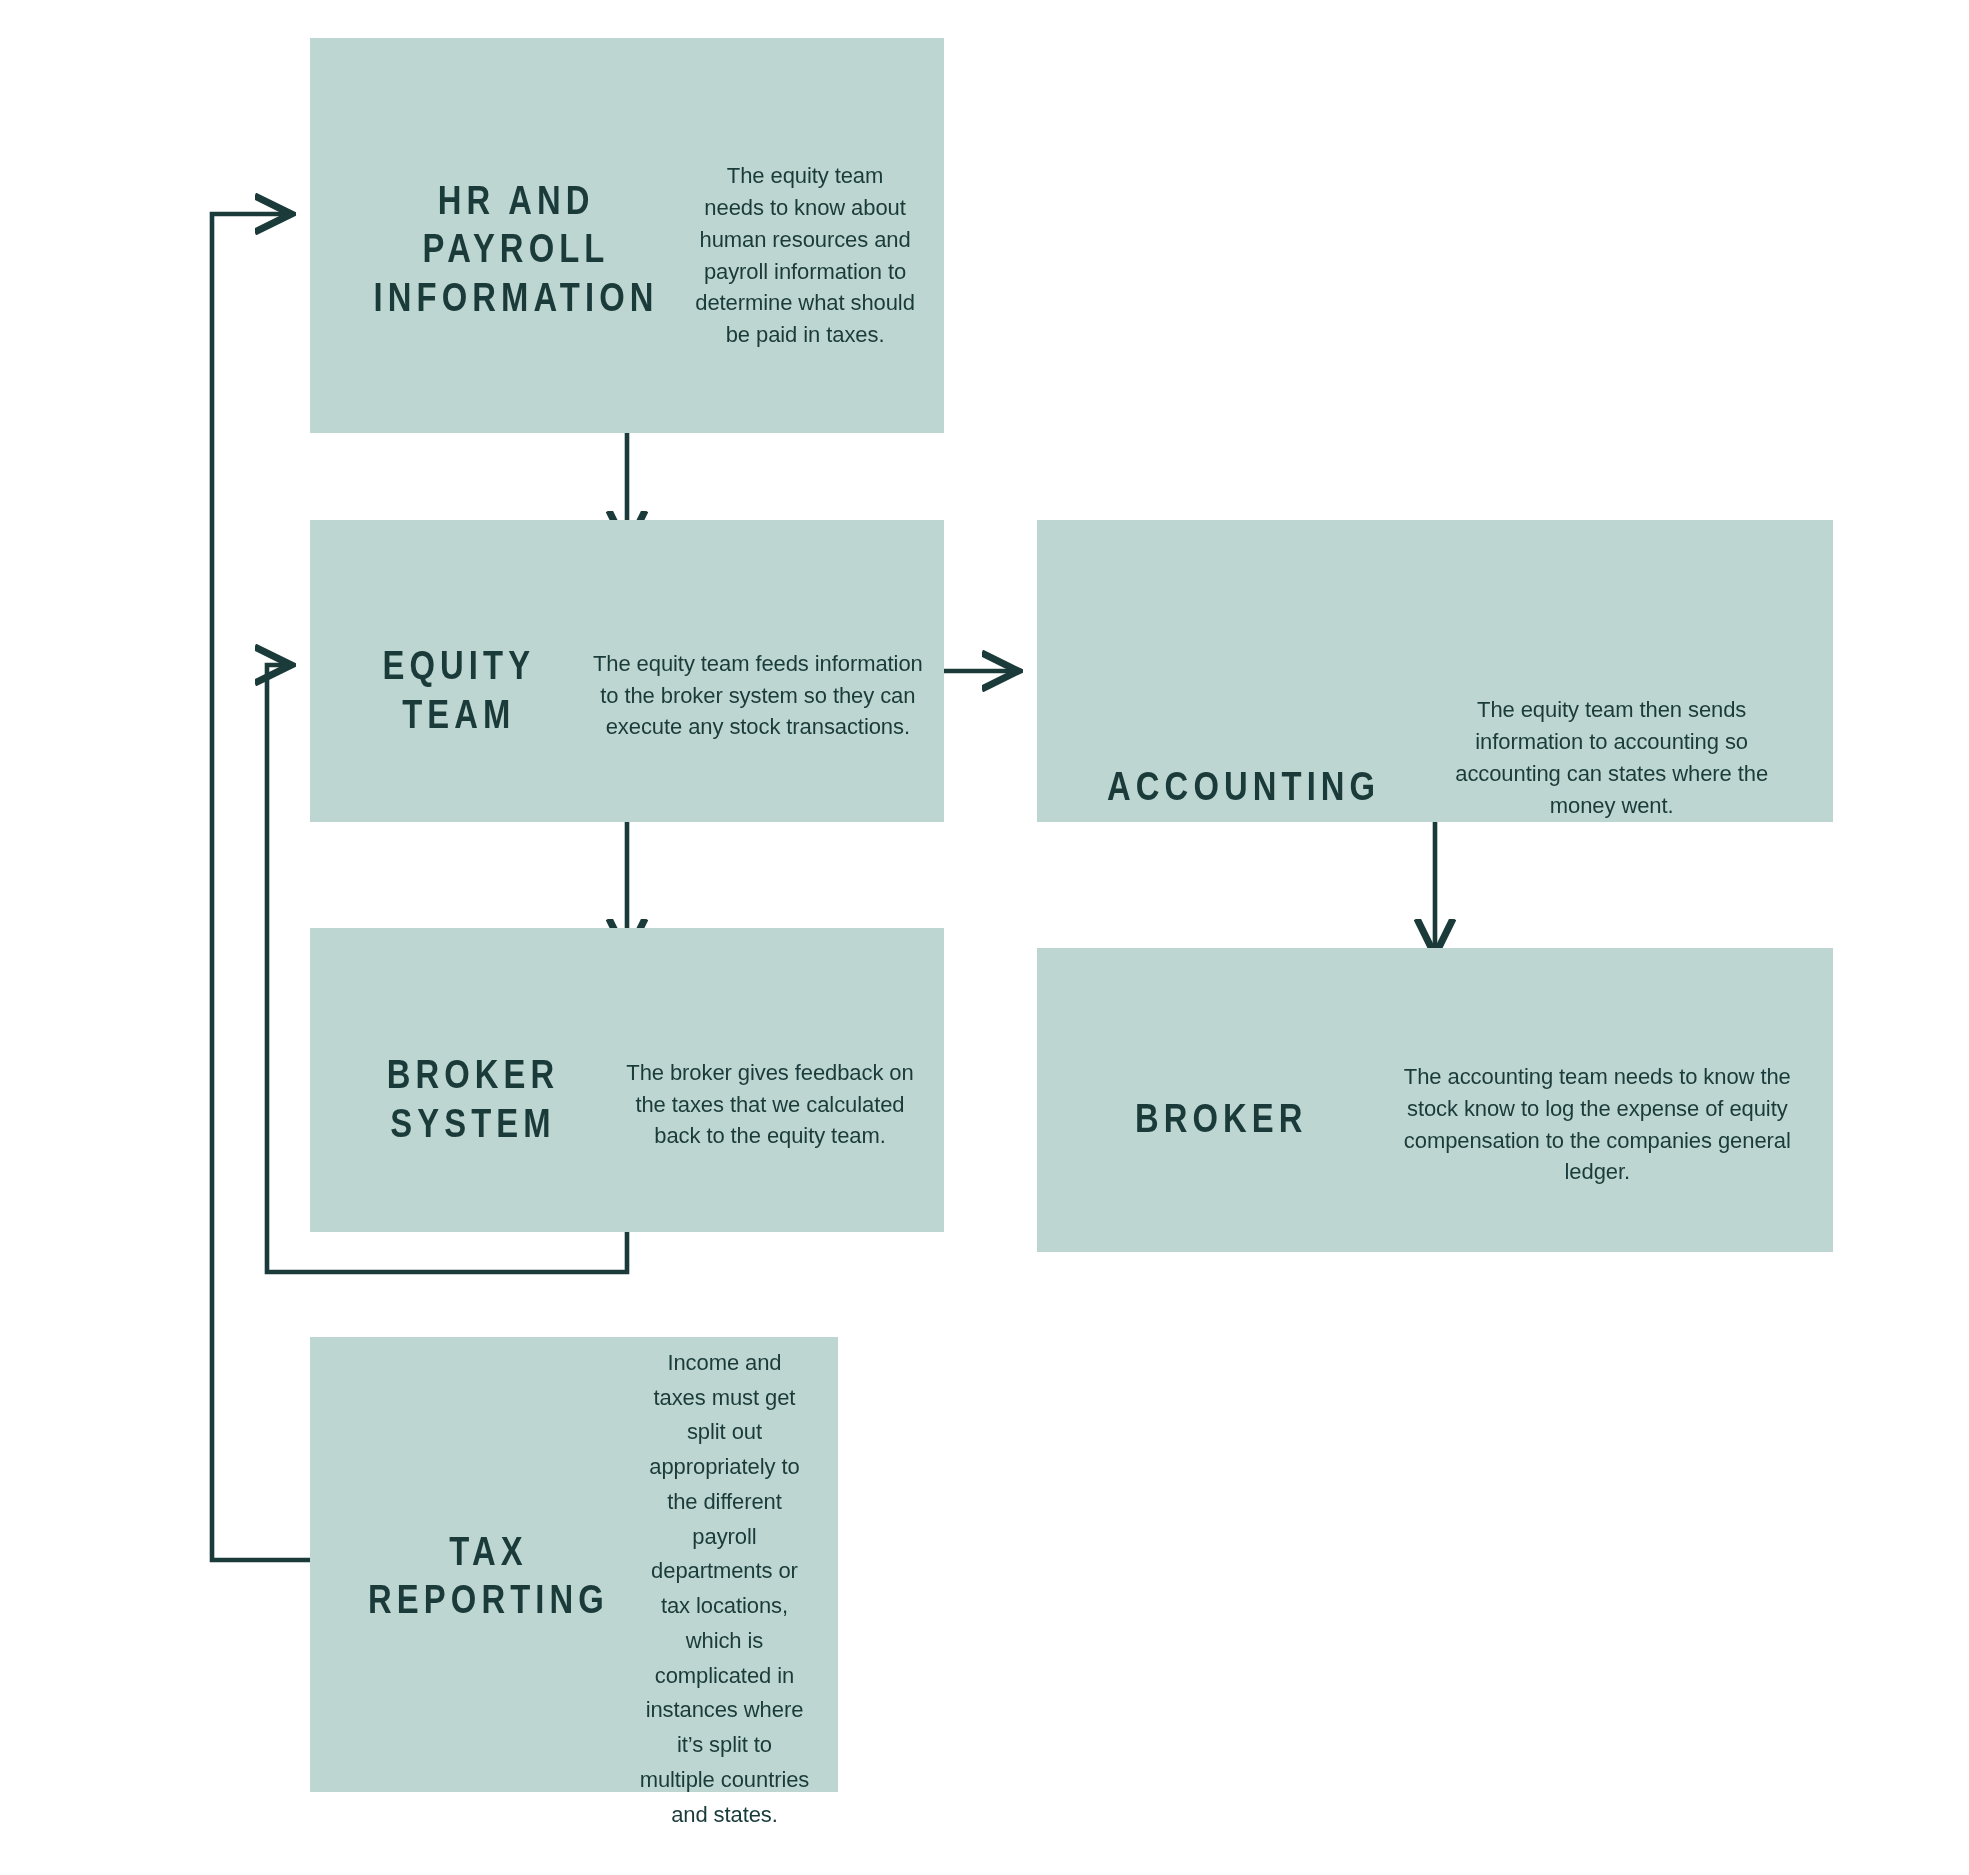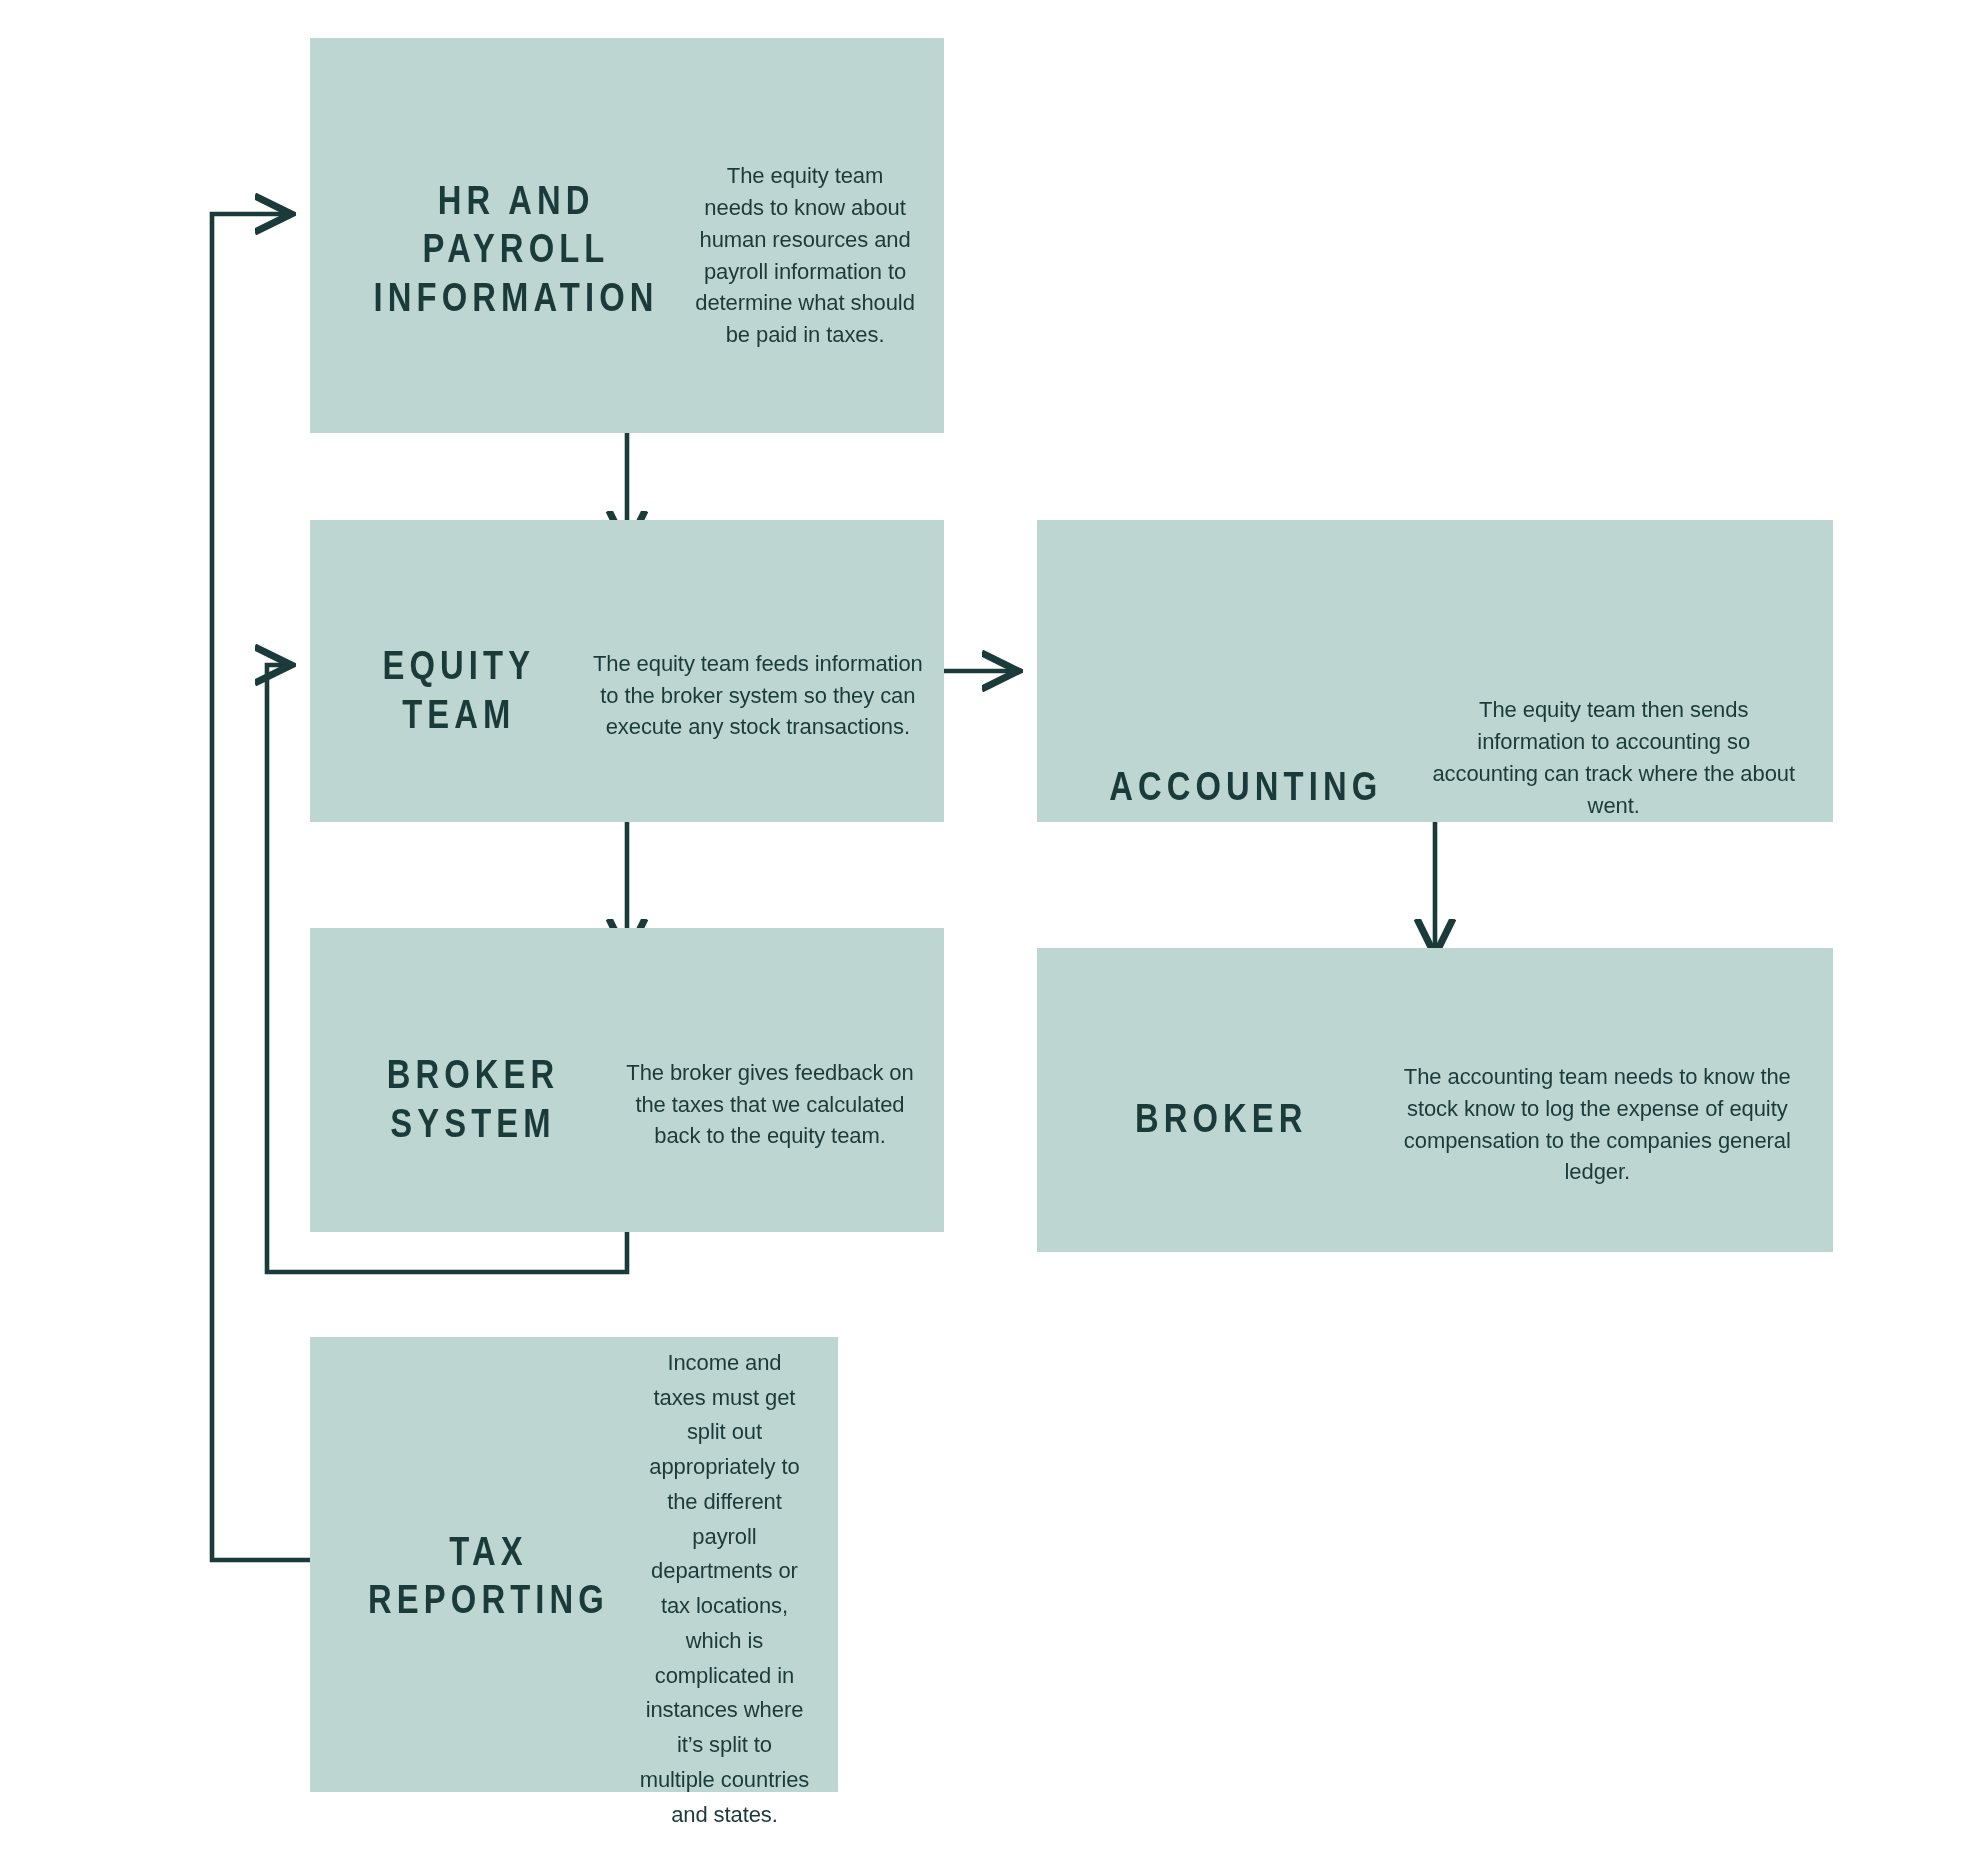--- a/index.html
+++ b/index.html
@@ -127,21 +127,21 @@
     <div class="node-body">The equity team feeds information to the broker system so they can execute any stock transactions.</div>
   </div>
 
   <div class="node" id="node-tax">
     <div class="node-title">TAX REPORTING</div>
     <div class="node-body">Income and taxes must get split out appropriately to the different payroll departments or tax locations, which is complicated in instances where it’s split to multiple countries and states.</div>
   </div>
 
   <div class="node" id="node-accounting">
     <div class="node-title">ACCOUNTING</div>
-    <div class="node-body">The equity team then sends information to accounting so accounting can track where the about went.</div>
+    <div class="node-body">The equity team then sends information to accounting so accounting can states where the money went.</div>
   </div>
 
   <div class="node" id="node-broker">
     <div class="node-title">BROKER</div>
     <div class="node-body">The accounting team needs to know the stock know to log the expense of equity compensation to the companies general ledger.</div>
   </div>
 
 </div>
 
 </body></html>

